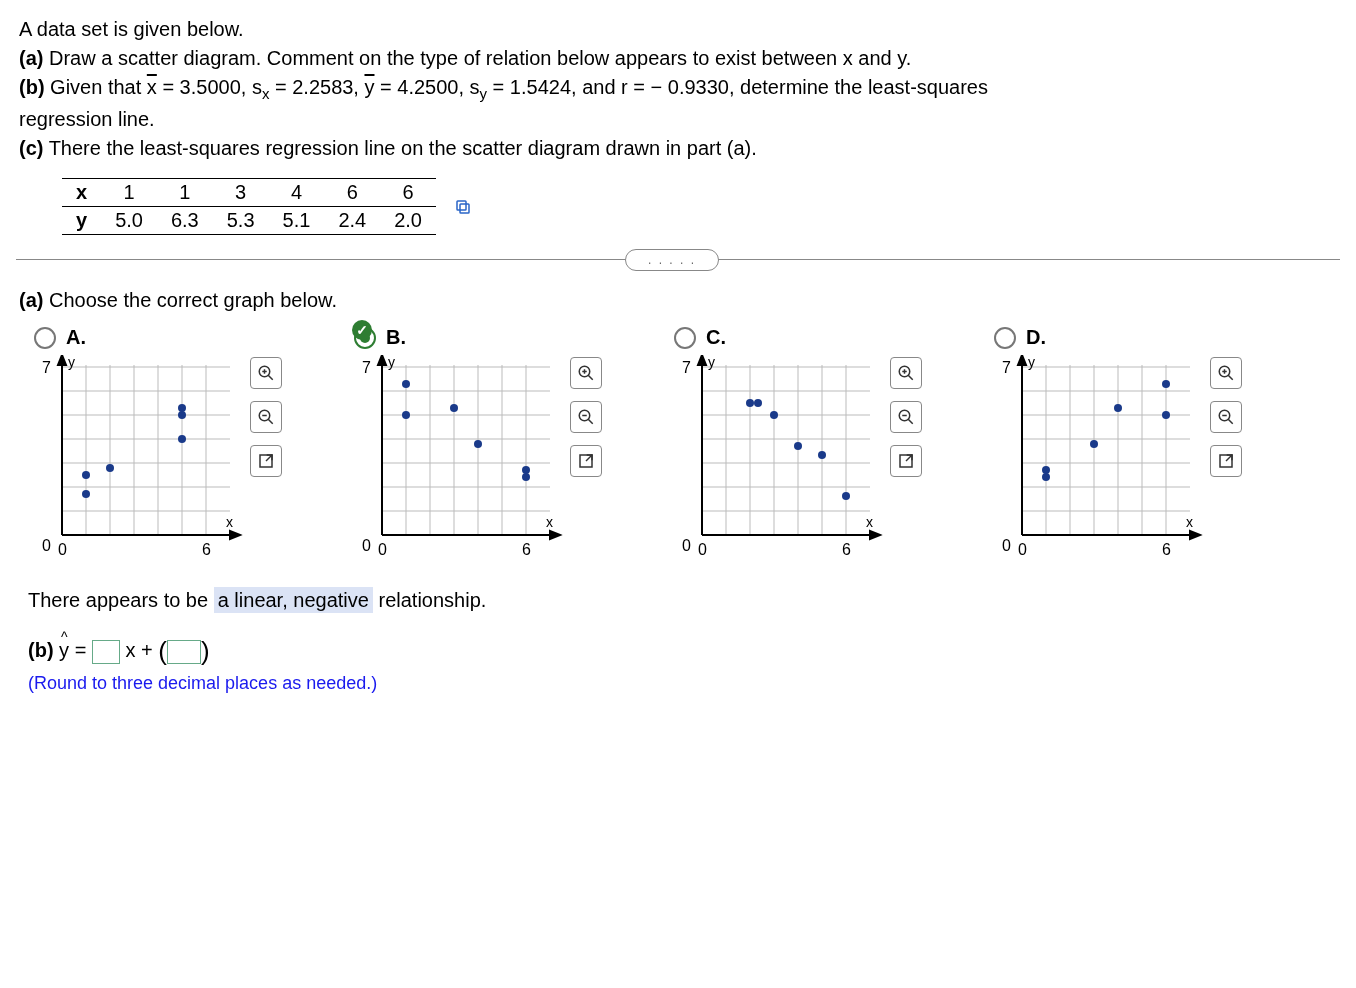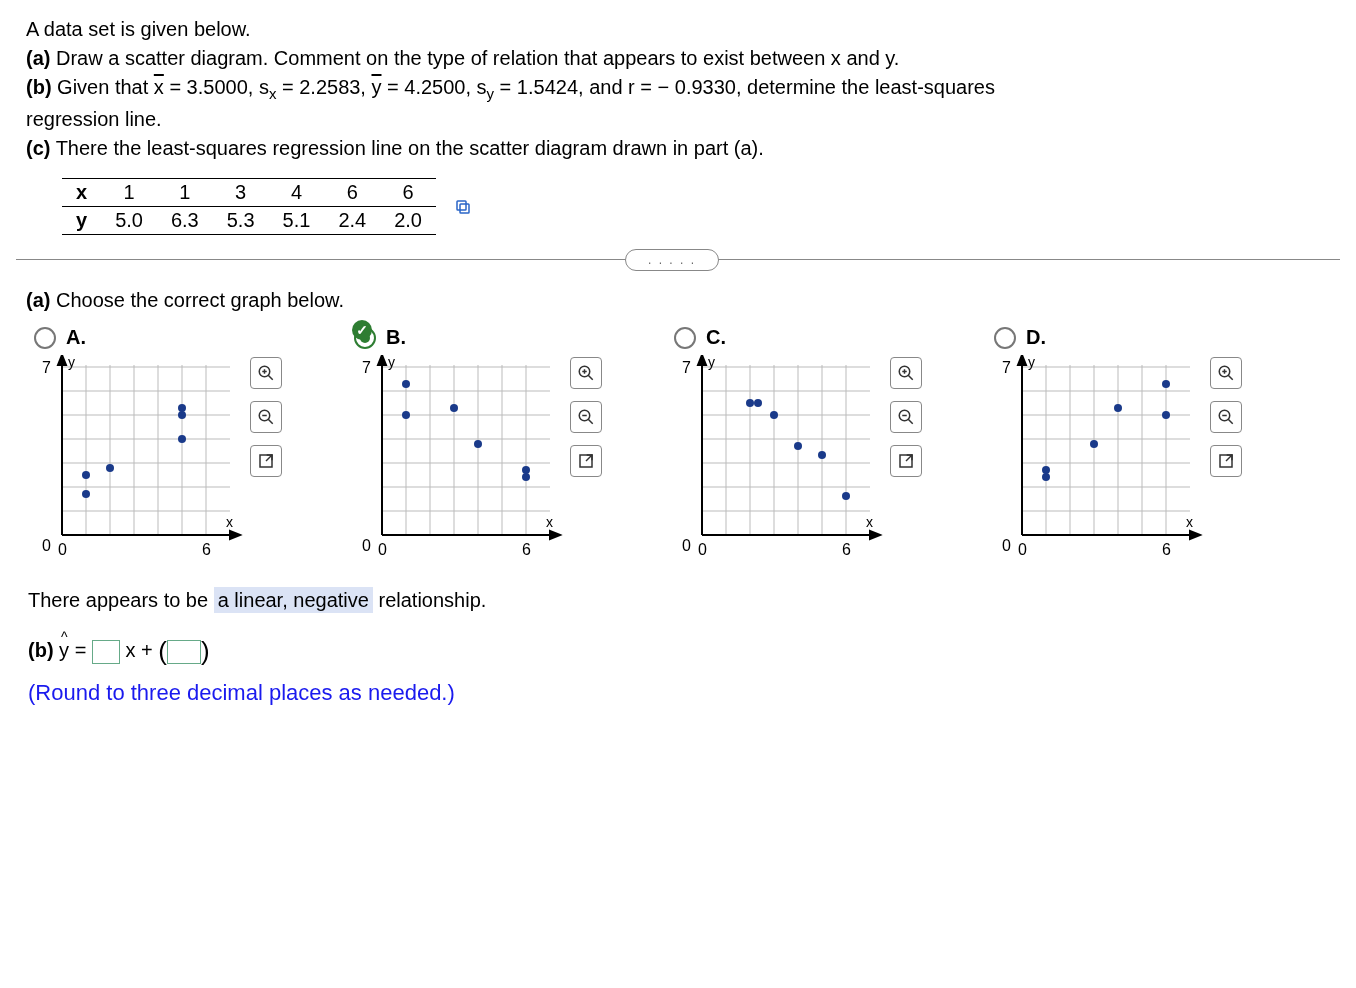--- a/index.html
+++ b/index.html
@@ -3,21 +3,21 @@
 <meta charset="utf-8">
 <style>
   body {
     font-family: Arial, Helvetica, sans-serif;
     font-size: 20px;
     margin: 0;
     padding: 12px 16px;
     color: #000;
     background: #fff;
   }
-  .prompt-line { margin: 6px 10px; }
+  .prompt-line { margin: 6px 3px; }
   .sub { font-size: 0.75em; vertical-align: sub; }
   .overbar { text-decoration: overline; }
   .bold { font-weight: bold; }
 
   .data-table-wrap {
     margin: 18px 0 0 46px;
     display: flex;
     align-items: center;
   }
   table.data {
@@ -121,45 +121,45 @@
     width: 30px; height: 30px;
     border: 1px solid #888; border-radius: 4px;
     background: #fff;
     display: flex; align-items: center; justify-content: center;
     cursor: pointer;
   }
 
   .answer-text { margin: 10px 0 24px 0; padding-left: 12px; }
   .highlight { background: #dbe3f5; padding: 2px 4px; }
 
-  .part-b { padding-left: 12px; margin: 13px 0; }
+  .part-b { padding-left: 12px; margin: 6px 0; }
   .yhat { position: relative; display: inline-block; }
   .yhat::before {
     content: "^";
     position: absolute;
     top: -10px; left: 2px;
     font-size: 14px;
   }
   .input-box {
     display: inline-block;
     width: 26px; height: 22px;
     border: 1px solid #6a8; background: #fff;
     vertical-align: middle;
   }
   .input-box.paren { width: 32px; }
-  .hint { color: #1a1aee; font-size: 22px; margin-top: 2px; }
+  .hint { color: #1a1aee; font-size: 18px; margin-top: 2px; }
   .big-paren { font-size: 26px; vertical-align: -3px; }
 </style>
 </head>
 <body>
 
 <div class="prompt-line">A data set is given below.</div>
 
 <div class="prompt-line">
-  <span class="bold">(a)</span><span> Draw a scatter diagram. Comment on the type of relation that appears to exist between x and y.</span>
+  <span class="bold">(a)</span><span> Draw a scatter diagram. Comment on the type of relation below appears to exist between x and y.</span>
 </div>
 
 <div class="prompt-line">
   <span class="bold">(b)</span><span> Given that </span><span class="overbar">x</span><span> = 3.5000, s</span><span class="sub">x</span><span> = 2.2583, </span><span class="overbar">y</span><span> = 4.2500, s</span><span class="sub">y</span><span> = 1.5424, and r =  − 0.9330, determine the least-squares</span>
 </div>
 <div class="prompt-line">regression line.</div>
 
 <div class="prompt-line">
   <span class="bold">(c)</span><span> There the least-squares regression line on the scatter diagram drawn in part (a).</span>
 </div>

